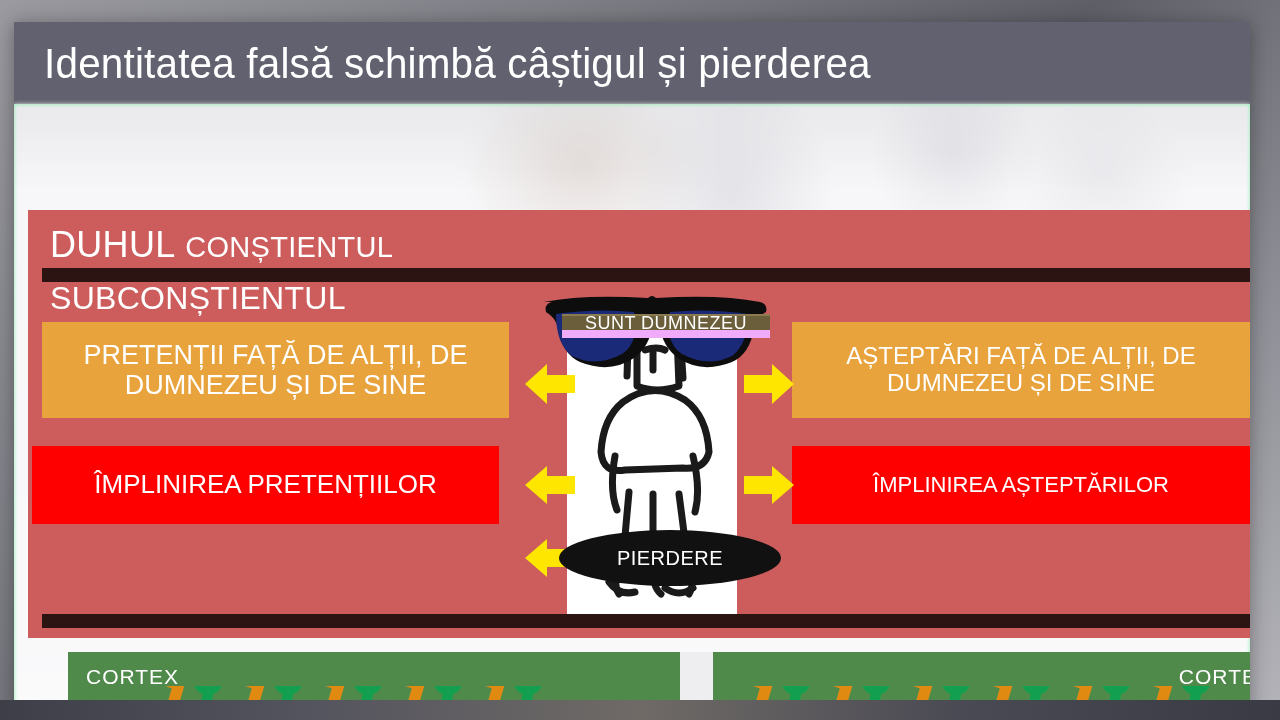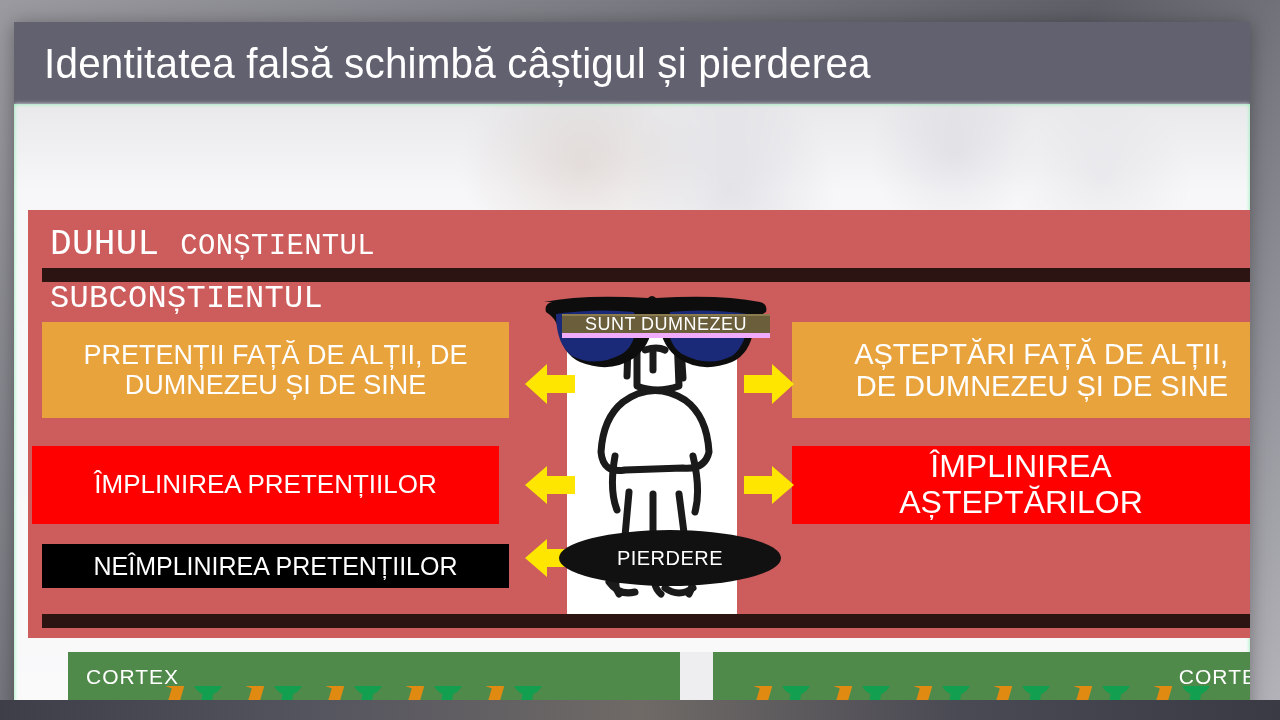--- a/index.html
+++ b/index.html
@@ -54,21 +54,21 @@
   }
 
   
   #diagram-panel {
     position: absolute; left: 14px; top: 188px;
     width: 1222px; height: 428px;
     background: #cd5c5c;
     overflow: hidden;
   }
 
-  .hdr-line { position: absolute; color: #ffffff; white-space: nowrap; font-family: Liberation Mono, monospace; }
+  .hdr-line { position: absolute; color: #ffffff; white-space: nowrap; }
   #hdr-duhul { left: 22px; top: 14px; font-size: 34px; letter-spacing:.3px; }
   #hdr-duhul .big { font-size: 36px; }
   #hdr-duhul .small { font-size: 29px; }
   #hdr-sub { left: 22px; top: 70px; font-size: 32px; letter-spacing:.3px; }
 
   .divider-bar {
     position: absolute; left: 14px; width: 1208px; height: 14px;
     background: #2b1412;
   }
   #divider-top { top: 58px; }
@@ -81,23 +81,23 @@
     text-align: center;
     color: #ffffff;
     line-height: 1.12;
     padding: 0 22px;
   }
   .box-orange { background: #e8a33d; }
   .box-red    { background: #ff0000; }
   .box-black  { background: #000000; }
 
   #box-left-orange  { left: 14px;  top: 112px; width: 467px; height: 96px; font-size: 27px; }
-  #box-right-orange { left: 764px; top: 112px; width: 458px; height: 96px; font-size: 29px; text-align: right; }
+  #box-right-orange { left: 764px; top: 112px; width: 458px; height: 96px; font-size: 24px; }
   #box-left-red     { left: 4px;  top: 236px; width: 467px; height: 78px; font-size: 26px; }
-  #box-right-red    { left: 764px; top: 236px; width: 458px; height: 78px; font-size: 32px; }
+  #box-right-red    { left: 764px; top: 236px; width: 458px; height: 78px; font-size: 22px; }
   #box-left-black   { left: 14px;  top: 334px; width: 467px; height: 44px; font-size: 25px; }
 
   
   #center-figure {
     position: absolute; left: 539px; top: 96px;
     width: 170px; height: 308px;
     background: #ffffff;
   }
   #figure-svg { position: absolute; left: 0; top: 0; width: 170px; height: 308px; }
 
@@ -105,21 +105,21 @@
   #sunglasses {
     position: absolute; left: 508px; top: 82px;
     width: 232px; height: 76px;
   }
 
   #sunt-dumnezeu-band {
     position: absolute; left: 534px; top: 104px;
     width: 208px; height: 24px;
     background: #6b5e3a;
     border-top: 2px solid #8a7c4e;
-    border-bottom: 5px solid #f0abfc;
+    border-bottom: 8px solid #f0abfc;
     display: flex; align-items: center; justify-content: center;
     color: #ffffff; font-size: 18px; letter-spacing: .5px;
     z-index: 6;
   }
 
   
   .arrow { position: absolute; }
   #arrow-left-top   { left: 495px; top: 150px; width: 54px; height: 48px; }
   #arrow-right-top  { left: 714px; top: 150px; width: 54px; height: 48px; }
   #arrow-left-mid   { left: 495px; top: 252px; width: 54px; height: 46px; }
@@ -190,21 +190,20 @@
       <span class="big">DUHUL</span>
       <span class="small">CONȘTIENTUL</span>
     </div>
 
     <div class="divider-bar" id="divider-top"></div>
 
     <div class="hdr-line" id="hdr-sub">SUBCONȘTIENTUL</div>
 
     <div class="side-box box-orange" id="box-left-orange">PRETENȚII FAȚĂ DE ALȚII, DE DUMNEZEU ȘI DE SINE</div>
     <div class="side-box box-red" id="box-left-red">ÎMPLINIREA PRETENȚIILOR</div>
-    <div class="side-box box-black" id="box-left-black">NEÎMPLINIREA PRETENȚIILOR</div>
 
     <div class="side-box box-orange" id="box-right-orange">AȘTEPTĂRI FAȚĂ DE ALȚII, DE DUMNEZEU ȘI DE SINE</div>
     <div class="side-box box-red" id="box-right-red">ÎMPLINIREA AȘTEPTĂRILOR</div>
 
     <div id="center-figure">
       <svg id="figure-svg" viewBox="0 0 170 308">
         <g fill="none" stroke="#1a1a1a" stroke-width="7" stroke-linecap="round" stroke-linejoin="round">
           <path d="M62 10 L60 70"></path>
           <path d="M112 12 L116 72"></path>
           <path d="M70 28 q22 -8 40 2 l2 50 q-22 8 -42 0 z"></path>

